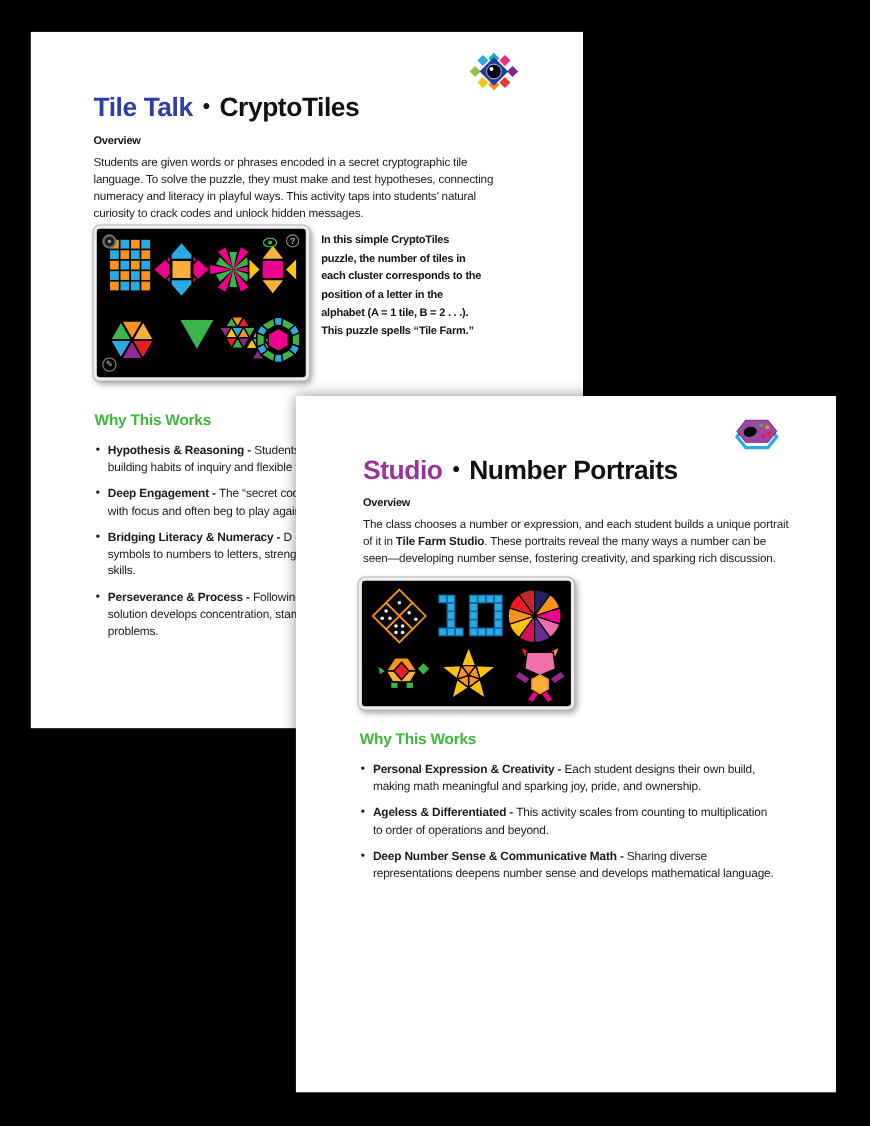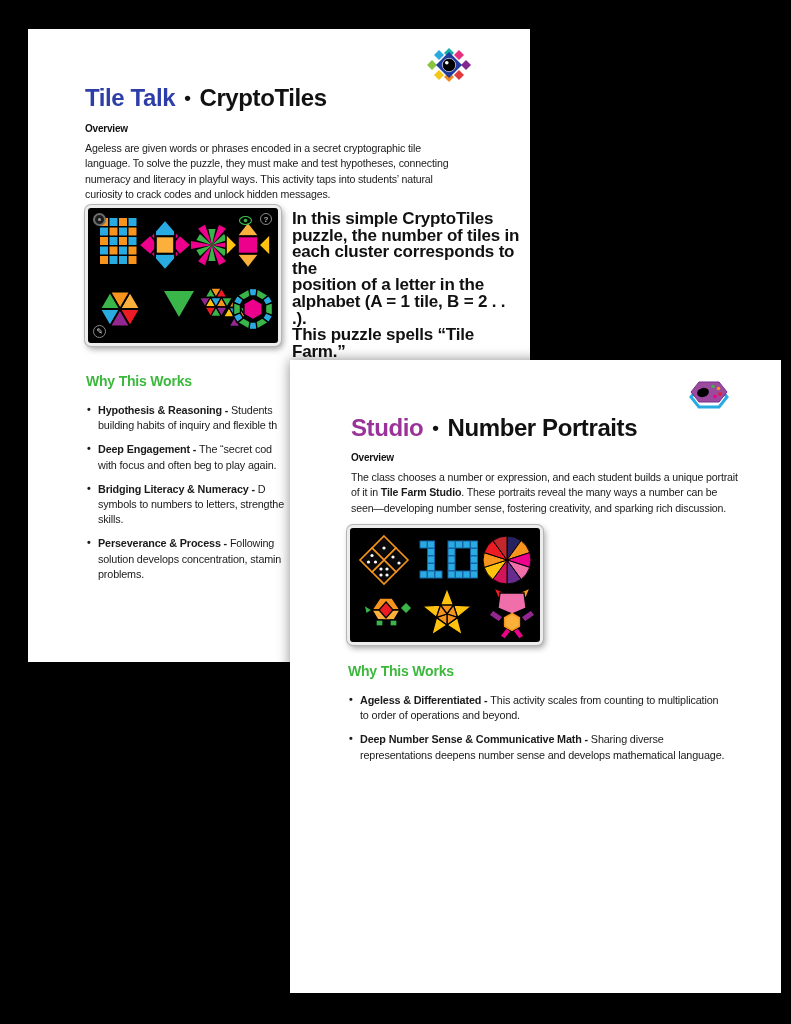--- a/index.html
+++ b/index.html
@@ -1,20 +1,20 @@
 <!DOCTYPE html>
 <html><head>
 <meta charset="utf-8">
 <style>
   html,body{margin:0;padding:0;background:#000;}
   .canvas{position:relative;width:791px;height:1024px;background:#000;overflow:hidden;
           font-family:"Liberation Sans", sans-serif;color:#111;padding-left:13px;}
   .page{position:absolute;background:#fff;box-shadow:0 0 12px rgba(0,0,0,.45);}
   .page1{left:28px;top:29px;width:502px;height:633px;z-index:1;}
-  .page2{left:269px;top:360px;width:491px;height:633px;z-index:2;margin-left:21px;}
+  .page2{left:269px;top:360px;width:491px;height:633px;z-index:2;}
   .logo{position:absolute;}
   .title-row{position:absolute;white-space:nowrap;font-weight:700;font-size:24px;letter-spacing:-0.4px;}
   .title-product{font-weight:700;}
   .p1 .title-product{color:#2E3EA8;}
   .p2 .title-product{color:#993399;}
   .title-sep{color:#111;font-size:19px;margin:0 9px;vertical-align:2px;}
   .title-activity{color:#111;}
   .h-over{position:absolute;font-size:10px;font-weight:700;letter-spacing:-0.2px;}
   .body-text{position:absolute;font-size:10.6px;line-height:15.4px;letter-spacing:-0.15px;
              white-space:pre-line;color:#1a1a1a;}
@@ -22,21 +22,21 @@
           box-shadow:0 0 0 1px #b5b5b5,2px 3px 6px rgba(0,0,0,.38);}
   .figure svg{display:block;margin:2px;}
   .fi{position:absolute;display:flex;align-items:center;justify-content:center;}
   .fi-record{left:5px;top:5px;width:9px;height:9px;border:2px solid #6e6e6e;border-radius:50%;background:#1c1c1c;}
   .fi-record::after{content:"";width:3px;height:3px;border-radius:50%;background:#999;}
   .fi-eye{right:24px;top:6px;}
   .fi-help{right:6px;top:5px;width:10px;height:10px;border:1.5px solid #8a8a8a;border-radius:50%;
            color:#b5b5b5;font-size:8px;font-weight:700;}
   .fi-pencil{left:5px;bottom:5px;width:11px;height:11px;border:1.5px solid #8a8a8a;border-radius:50%;
              color:#cfcfcf;font-size:8px;}
-  .caption{position:absolute;font-size:17px;font-weight:700;line-height:16.6px;letter-spacing:-0.2px;
+  .caption{position:absolute;font-size:10px;font-weight:700;line-height:16.6px;letter-spacing:-0.2px;
            white-space:pre-line;color:#111;}
   .h-why{position:absolute;font-size:14px;font-weight:700;letter-spacing:-0.2px;color:#3CB83C;}
   .bullets{position:absolute;list-style:none;margin:0;padding:0;font-size:10.8px;line-height:15.2px;
            letter-spacing:-0.15px;color:#1a1a1a;}
   .bullets li{position:relative;margin:0 0 9px 12px;white-space:pre-line;}
   .bullets li::before{content:"•";position:absolute;left:-11px;top:-1px;font-weight:700;}
   .lead{font-weight:700;}
   .bold{font-weight:700;}
 </style>
 </head>
@@ -61,21 +61,21 @@
         <circle cx="23" cy="22" r="6.7" fill="none" stroke="#cfd6ee" stroke-width="0.8"></circle>
         <circle cx="20.8" cy="19.8" r="1.8" fill="#fff"></circle>
       </svg>
     </div>
 
     <div class="title-row" style="left:57px;top:55px;">
       <span class="title-product">Tile Talk</span><span class="title-sep">•</span><span class="title-activity">CryptoTiles</span>
     </div>
 
     <div class="h-over" style="left:57px;top:94px;">Overview</div>
-    <div class="body-text" style="left:57px;top:112px;width:400px;">Ageless are given words or phrases encoded in a secret cryptographic tile
+    <div class="body-text" style="left:57px;top:112px;width:400px;">Students are given words or phrases encoded in a secret cryptographic tile
 language. To solve the puzzle, they must make and test hypotheses, connecting
 numeracy and literacy in playful ways. This activity taps into students’ natural
 curiosity to crack codes and unlock hidden messages.</div>
 
     <div class="figure" style="left:57px;top:176px;width:190px;height:135px;">
       <svg width="186" height="131" viewBox="0 0 186 131">
 
         <g>
           <g fill="#F7941D">
               <rect x="10" y="8" width="8" height="8"></rect>
@@ -350,20 +350,22 @@
           <polygon points="154,98 148,106 153,109 159,101" fill="#EC008C"></polygon>
           <polygon points="166,98 172,106 167,109 161,101" fill="#EC008C"></polygon>
           <polygon points="160,83.5 167.4,87.75 167.4,96.25 160,100.5 152.6,96.25 152.6,87.75" fill="#FBB03B" stroke="#F7941D" stroke-width="1.5"></polygon>
         </g>
       </svg>
     </div>
 
 
     <div class="h-why" style="left:58px;top:303px;">Why This Works</div>
     <ul class="bullets" style="left:58px;top:333px;width:420px;">
+      <li><span class="lead">Personal Expression &amp; Creativity - </span><span>Each student designs their own build,
+making math meaningful and sparking joy, pride, and ownership.</span></li>
       <li><span class="lead">Ageless &amp; Differentiated - </span><span>This activity scales from counting to multiplication
 to order of operations and beyond.</span></li>
       <li><span class="lead">Deep Number Sense &amp; Communicative Math - </span><span>Sharing diverse
 representations deepens number sense and develops mathematical language.</span></li>
     </ul>
   </section>
 
 </div>
 
 </body></html>

